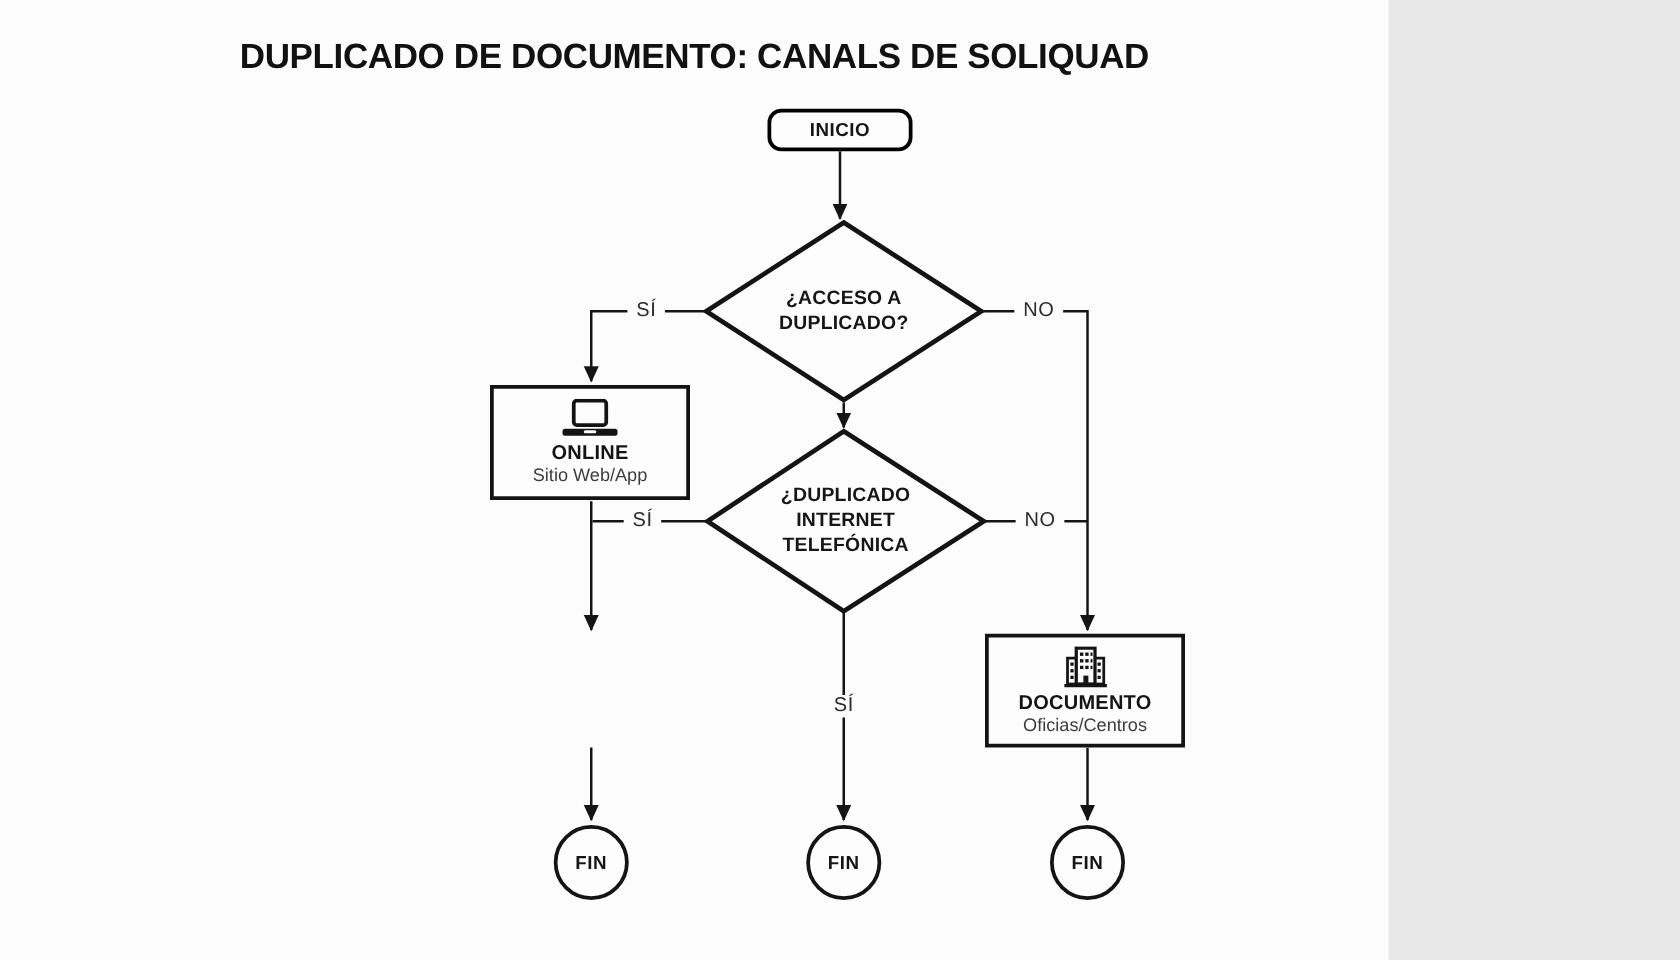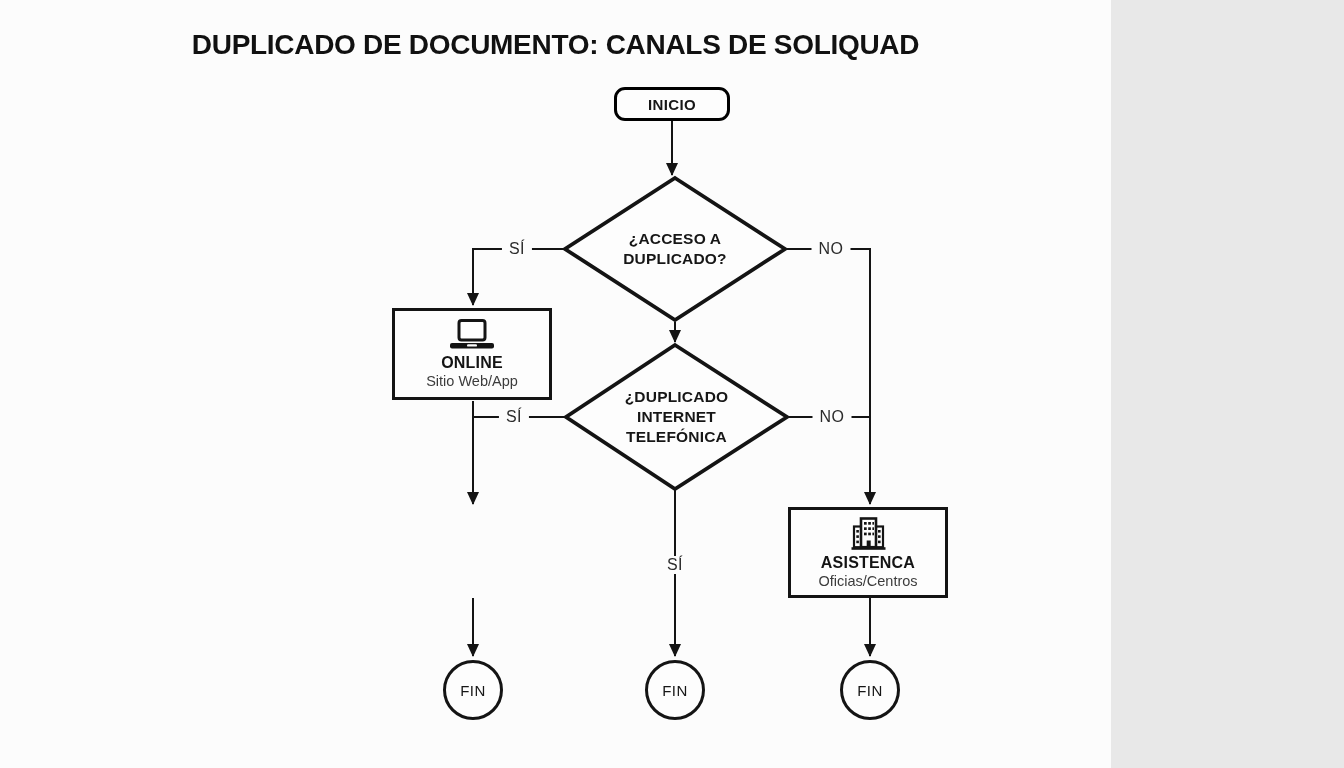--- a/index.html
+++ b/index.html
@@ -48,21 +48,21 @@
   .edge-label {
     position:absolute; transform:translate(-50%,-50%);
     background:#fcfcfc; padding:0 7px;
     font-size:16px; color:#2b2b2b; letter-spacing:0.5px;text-align:center;
   }
 
   .fin {
     position:absolute; width:60px; height:60px; box-sizing:border-box;
     border:3.5px solid #141414; border-radius:50%; background:#fdfdfd;
     display:flex; align-items:center; justify-content:center;
-    font-weight:normal; font-size:15px; letter-spacing:0.5px;
+    font-weight:bold; font-size:15px; letter-spacing:0.5px;
   }
 </style>
 </head>
 <body>
 
 <div class="canvas">
 
   <svg class="wires" width="1344" height="768" viewBox="0 0 1344 768">
     <defs>
       <marker id="arrow" markerUnits="userSpaceOnUse" markerWidth="16" markerHeight="14" refX="12" refY="6" orient="auto">
@@ -138,21 +138,21 @@
         <rect x="22.4" y="15.6" width="1.6" height="2.7" fill="#141414"></rect>
         <rect x="16.7" y="23.5" width="4" height="6.5" fill="#141414"></rect>
         <rect x="6.3" y="13" width="2.6" height="2.6" fill="#141414"></rect>
         <rect x="6.3" y="18.3" width="2.6" height="2.6" fill="#141414"></rect>
         <rect x="6.3" y="23.6" width="2.6" height="2.6" fill="#141414"></rect>
         <rect x="28" y="13" width="2.6" height="2.6" fill="#141414"></rect>
         <rect x="28" y="18.3" width="2.6" height="2.6" fill="#141414"></rect>
         <rect x="28" y="23.6" width="2.6" height="2.6" fill="#141414"></rect>
       </svg>
     </span>
-    <div class="proc-title">ASISTENCA</div>
+    <div class="proc-title">DOCUMENTO</div>
     <div class="proc-sub">Oficias/Centros</div>
   </div>
 
   <div class="fin" style="left:443px; top:660px;">
     <span>FIN</span>
   </div>
   <div class="fin" style="left:645px; top:660px;">
     <span>FIN</span>
   </div>
   <div class="fin" style="left:840px; top:660px;">

